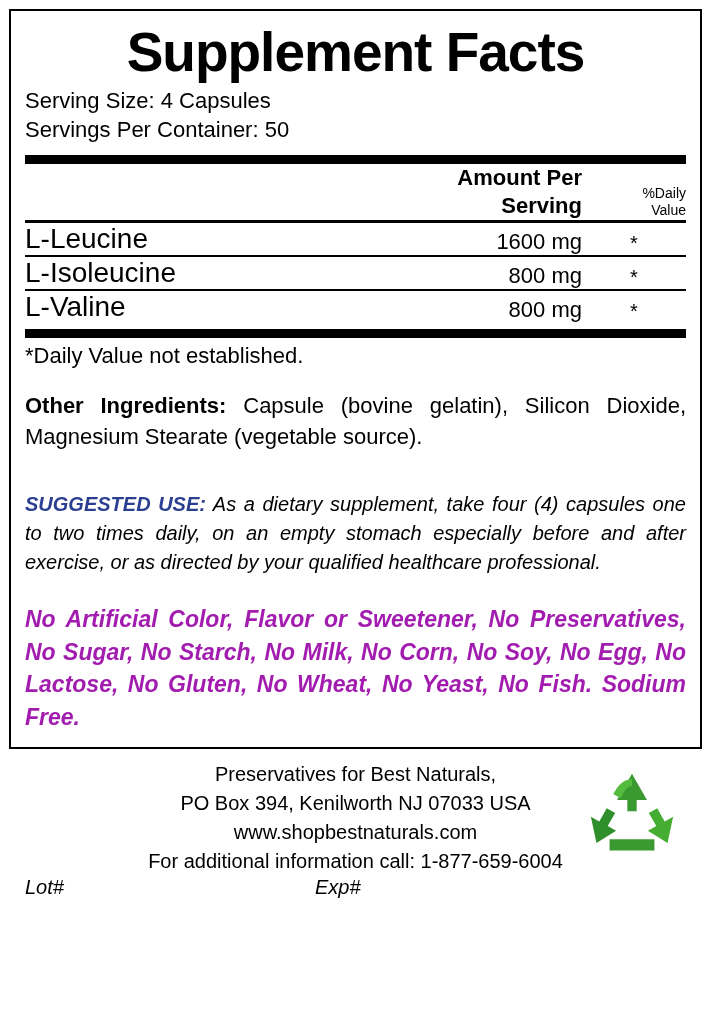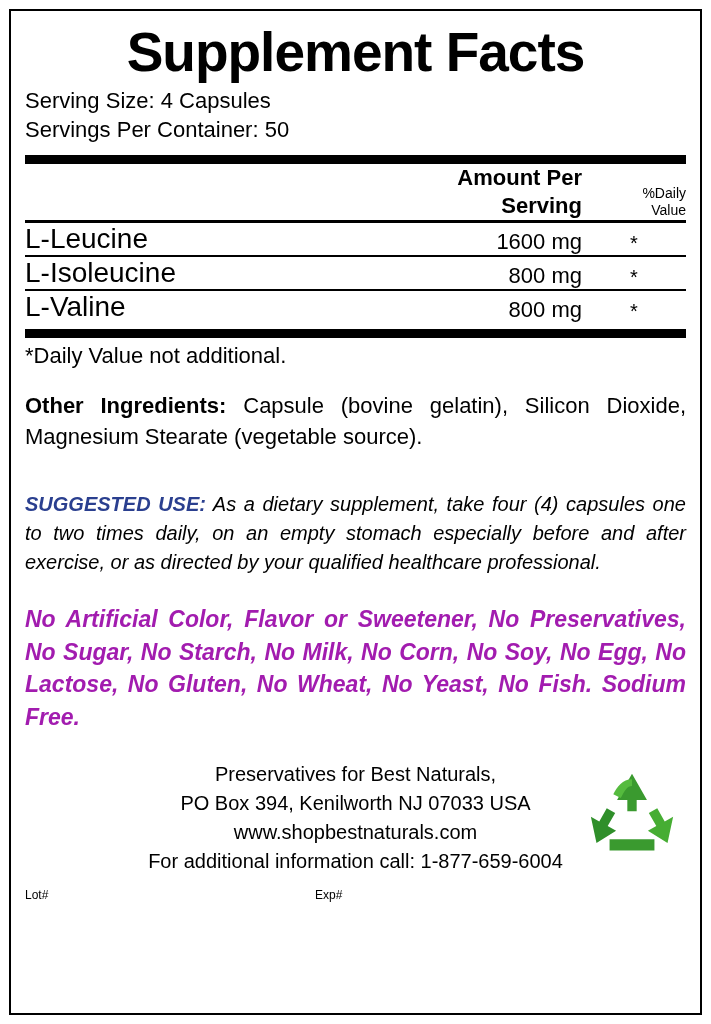--- a/index.html
+++ b/index.html
@@ -13,21 +13,21 @@
     font-family: "Liberation Sans", sans-serif;
     color: #000000;
     position: relative;
     overflow: hidden;
   }
   .panel {
     position: absolute;
     left: 9px;
     top: 9px;
     width: 693px;
-    height: 1006px;
+    height: 740px;
     border: 2px solid #000000;
     box-sizing: border-box;
     background: #ffffff;
     padding: 0 14px;
   }
   .title {
     font-size: 55px;
     font-weight: bold;
     line-height: 1.0;
     letter-spacing: -1px;
@@ -121,23 +121,24 @@
   }
   .footer {
     margin-top: 26px;
     position: relative;
     text-align: center;
     font-size: 20px;
     line-height: 1.45;
   }
   .footer div { white-space: nowrap; }
   .lotexp {
-    margin-top: 12px;
-    font-size: 12px;
+    margin-top: 0;
+    font-size: 20px;
     display: flex;
+    font-style: italic;
   }
   .lotexp .lot { width: 290px; text-align: left; }
   .lotexp .exp { text-align: left; }
   .recycle {
     position: absolute;
     right: 6px;
     top: 10px;
     width: 96px;
     height: 86px;
   }
@@ -180,21 +181,21 @@
     <tr>
       <td class="nutrient-name">L-Valine</td>
       <td class="nutrient-amt">800 mg</td>
       <td class="nutrient-dv">*</td>
     </tr>
   </tbody>
     </table>
 
   <div class="rule-thick" style="margin-top:6px;"></div>
 
-  <div class="dv-note">*Daily Value not additional.</div>
+  <div class="dv-note">*Daily Value not established.</div>
 
   <div class="other-ing">
     <b>Other Ingredients:</b><span> Capsule (bovine gelatin), Silicon Dioxide, Magnesium Stearate (vegetable source).</span>
   </div>
 
   <div class="suggested">
     <span class="label">SUGGESTED USE:</span><span> As a dietary supplement, take four (4) capsules one to two times daily, on an empty stomach especially before and after exercise, or as directed by your qualified healthcare professional.</span>
   </div>
 
   <div class="free-claims">No Artificial Color, Flavor or Sweetener, No Preservatives, No Sugar, No Starch, No Milk, No Corn, No Soy, No Egg, No Lactose, No Gluten, No Wheat, No Yeast, No Fish. Sodium Free.</div>

